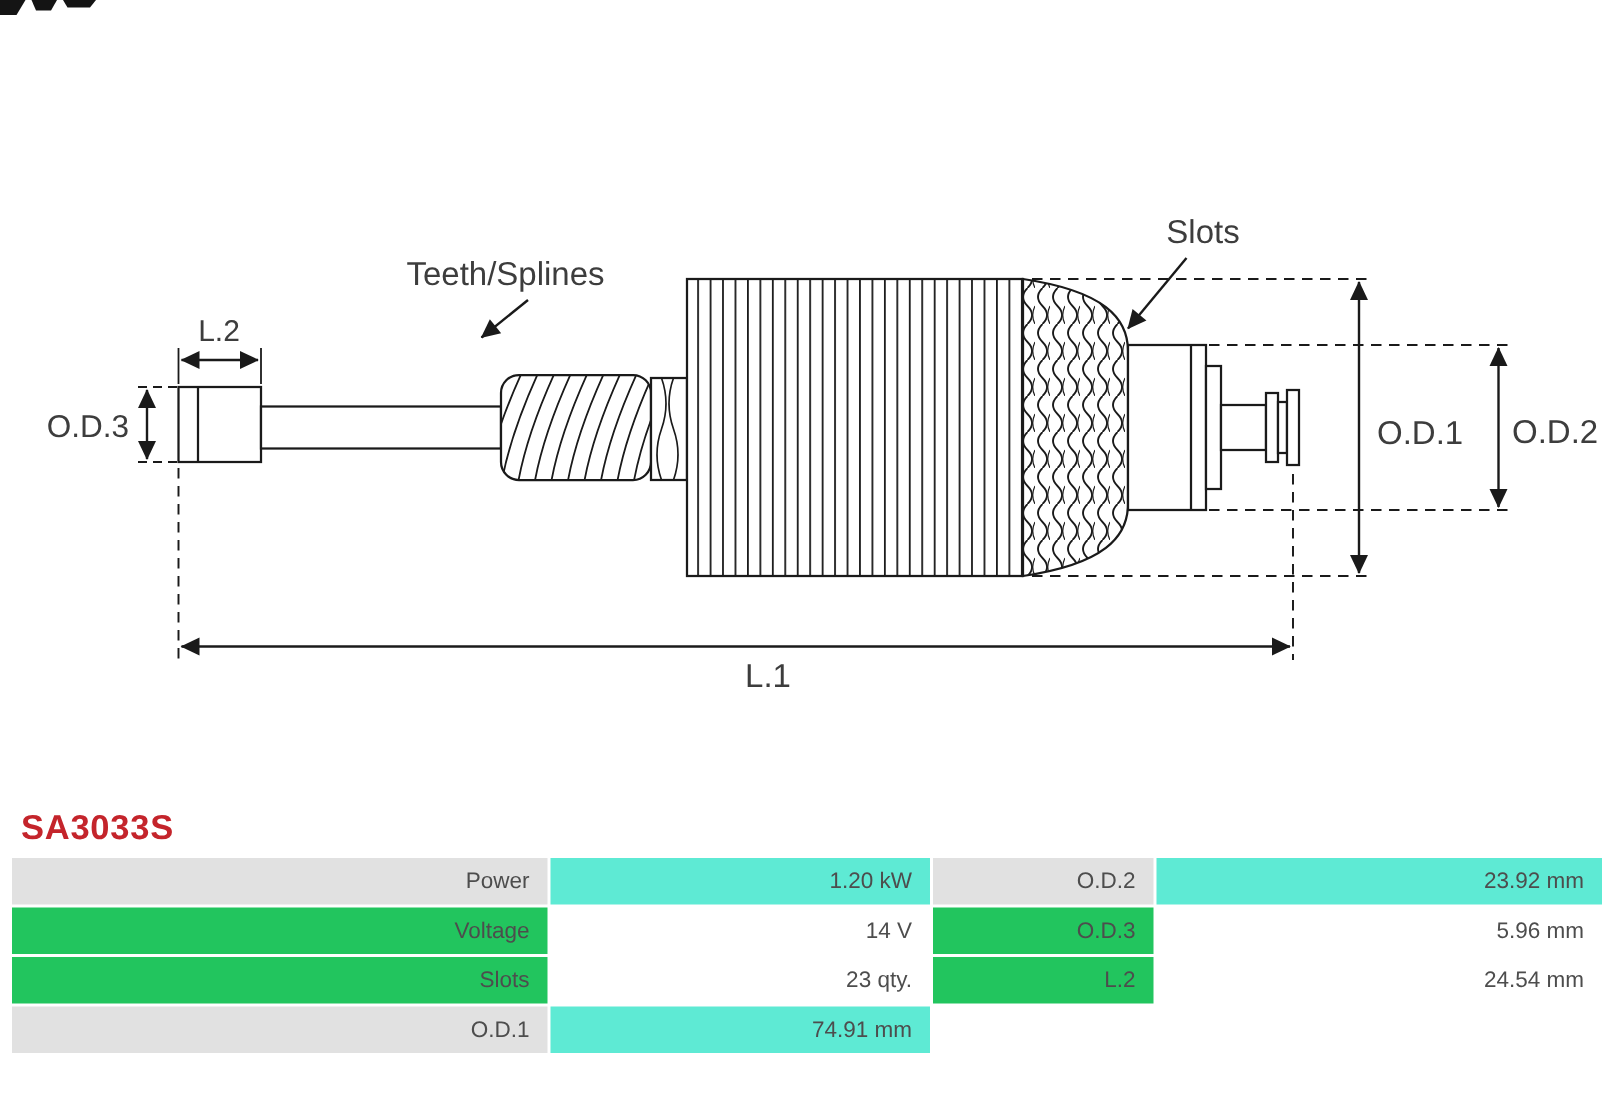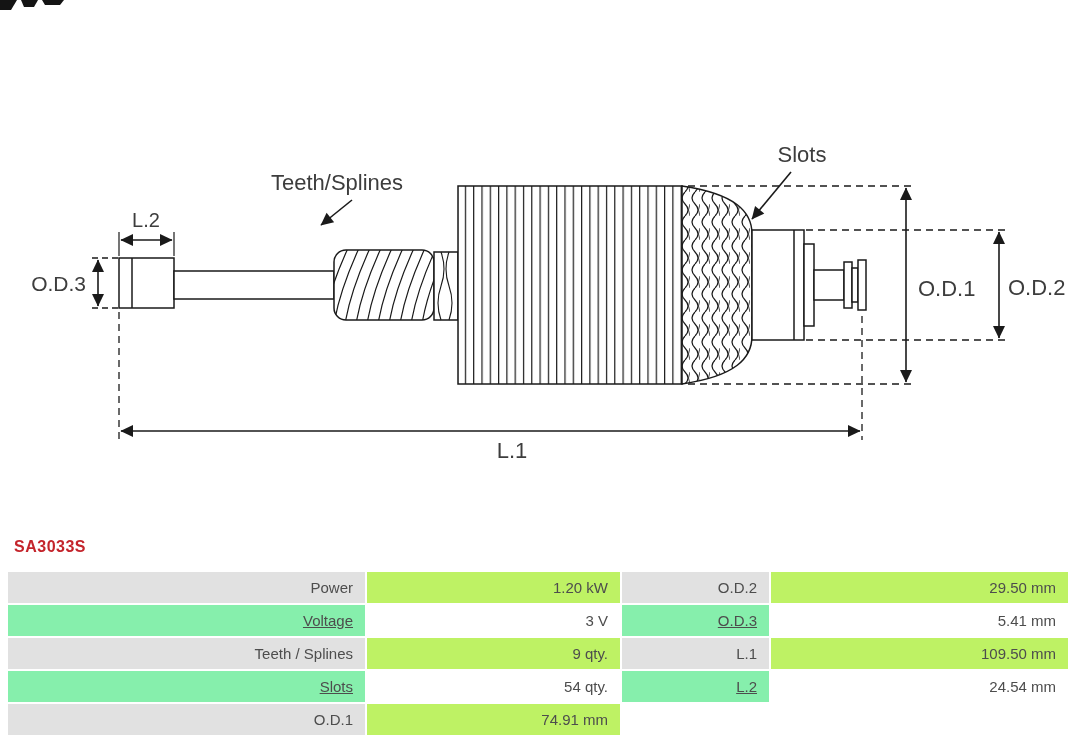--- a/index.html
+++ b/index.html
@@ -1,26 +1,26 @@
 <!DOCTYPE html>
 <html><head>
 <meta charset="utf-8">
 <style>
   html,body{margin:0;padding:0;background:#ffffff;}
   .page{position:relative;width:1080px;height:741px;background:#ffffff;overflow:hidden;
         font-family:"Liberation Sans",sans-serif;}
   .diagram-wrap{position:absolute;top:0;left:0;}
-  .part-number{position:absolute;left:14px;top:538px;font-size:16px;font-weight:bold;
+  .part-number{position:absolute;left:14px;top:538px;font-size:23px;font-weight:bold;
                color:#c4242b;letter-spacing:0.5px;}
   table.specs{position:absolute;left:6px;top:570px;width:1054px;table-layout:fixed;
               border-collapse:separate;border-spacing:2px;font-size:15px;color:#4d4d4d;}
   table.specs td{height:27px;padding:2px 12px 2px 17px;text-align:right;vertical-align:middle;}
   tr.r-odd  td.lbl{background:#e1e1e1;}
-  tr.r-even td.lbl{background:#86efac;text-decoration:underline;}
-  tr.r-odd  td.val{background:#bef264;}
+  tr.r-even td.lbl{background:#22c55e;}
+  tr.r-odd  td.val{background:#5eead4;}
   tr.r-even td.val{background:#ffffff;}
   table.specs td.none{background:transparent;}
 </style>
 </head>
 <body>
 
 <div class="page">
 
   <div class="diagram-wrap">
     <svg width="1080" height="520" viewBox="0 0 1080 520" xmlns="http://www.w3.org/2000/svg">
@@ -148,37 +148,31 @@
       <col style="width:357px">
         <col style="width:253px">
         <col style="width:147px">
         <col style="width:297px">
     </colgroup>
     <tbody>
       <tr class="r-odd">
         <td class="lbl">Power</td>
         <td class="val">1.20 kW</td>
         <td class="lbl">O.D.2</td>
-        <td class="val">29.50 mm</td>
+        <td class="val">23.92 mm</td>
       </tr>
       <tr class="r-even">
         <td class="lbl">Voltage</td>
-        <td class="val">3 V</td>
+        <td class="val">14 V</td>
         <td class="lbl">O.D.3</td>
-        <td class="val">5.41 mm</td>
-      </tr>
-      <tr class="r-odd">
-        <td class="lbl">Teeth / Splines</td>
-        <td class="val">9 qty.</td>
-        <td class="lbl">L.1</td>
-        <td class="val">109.50 mm</td>
+        <td class="val">5.96 mm</td>
       </tr>
       <tr class="r-even">
         <td class="lbl">Slots</td>
-        <td class="val">54 qty.</td>
+        <td class="val">23 qty.</td>
         <td class="lbl">L.2</td>
         <td class="val">24.54 mm</td>
       </tr>
       <tr class="r-odd">
         <td class="lbl">O.D.1</td>
         <td class="val">74.91 mm</td>
         <td class="lbl none"></td>
         <td class="val none"></td>
       </tr>
     </tbody>

